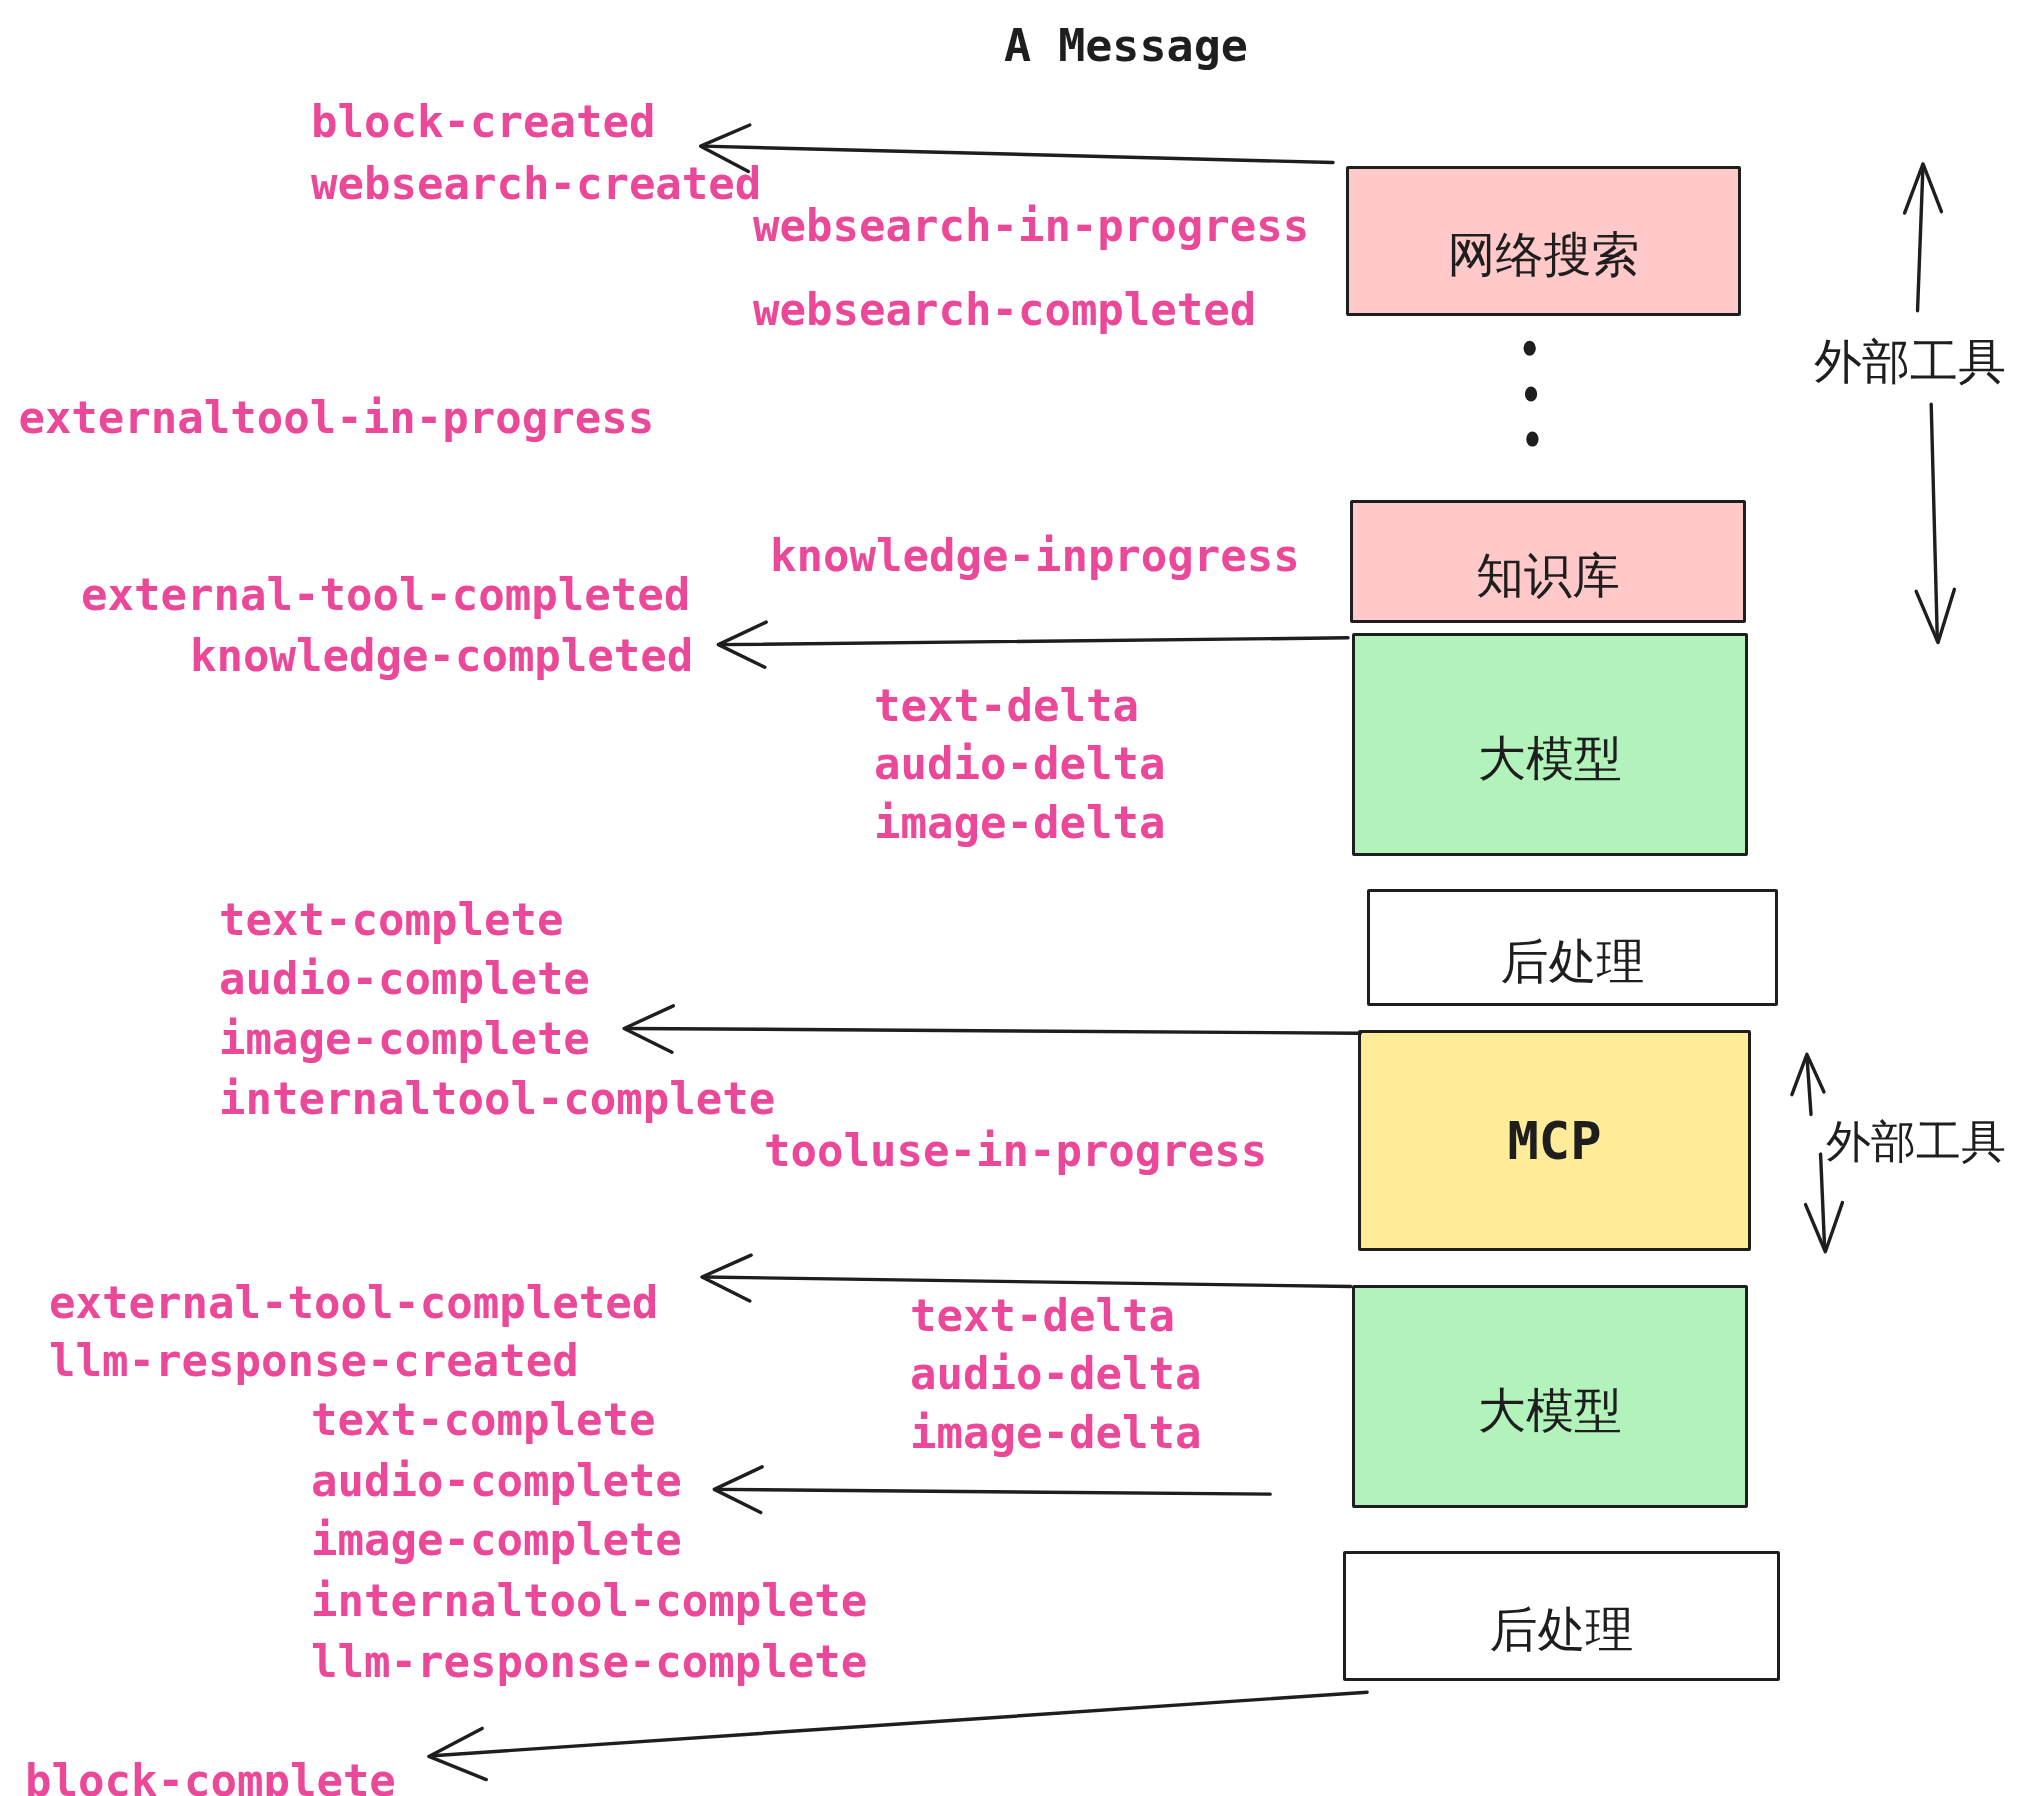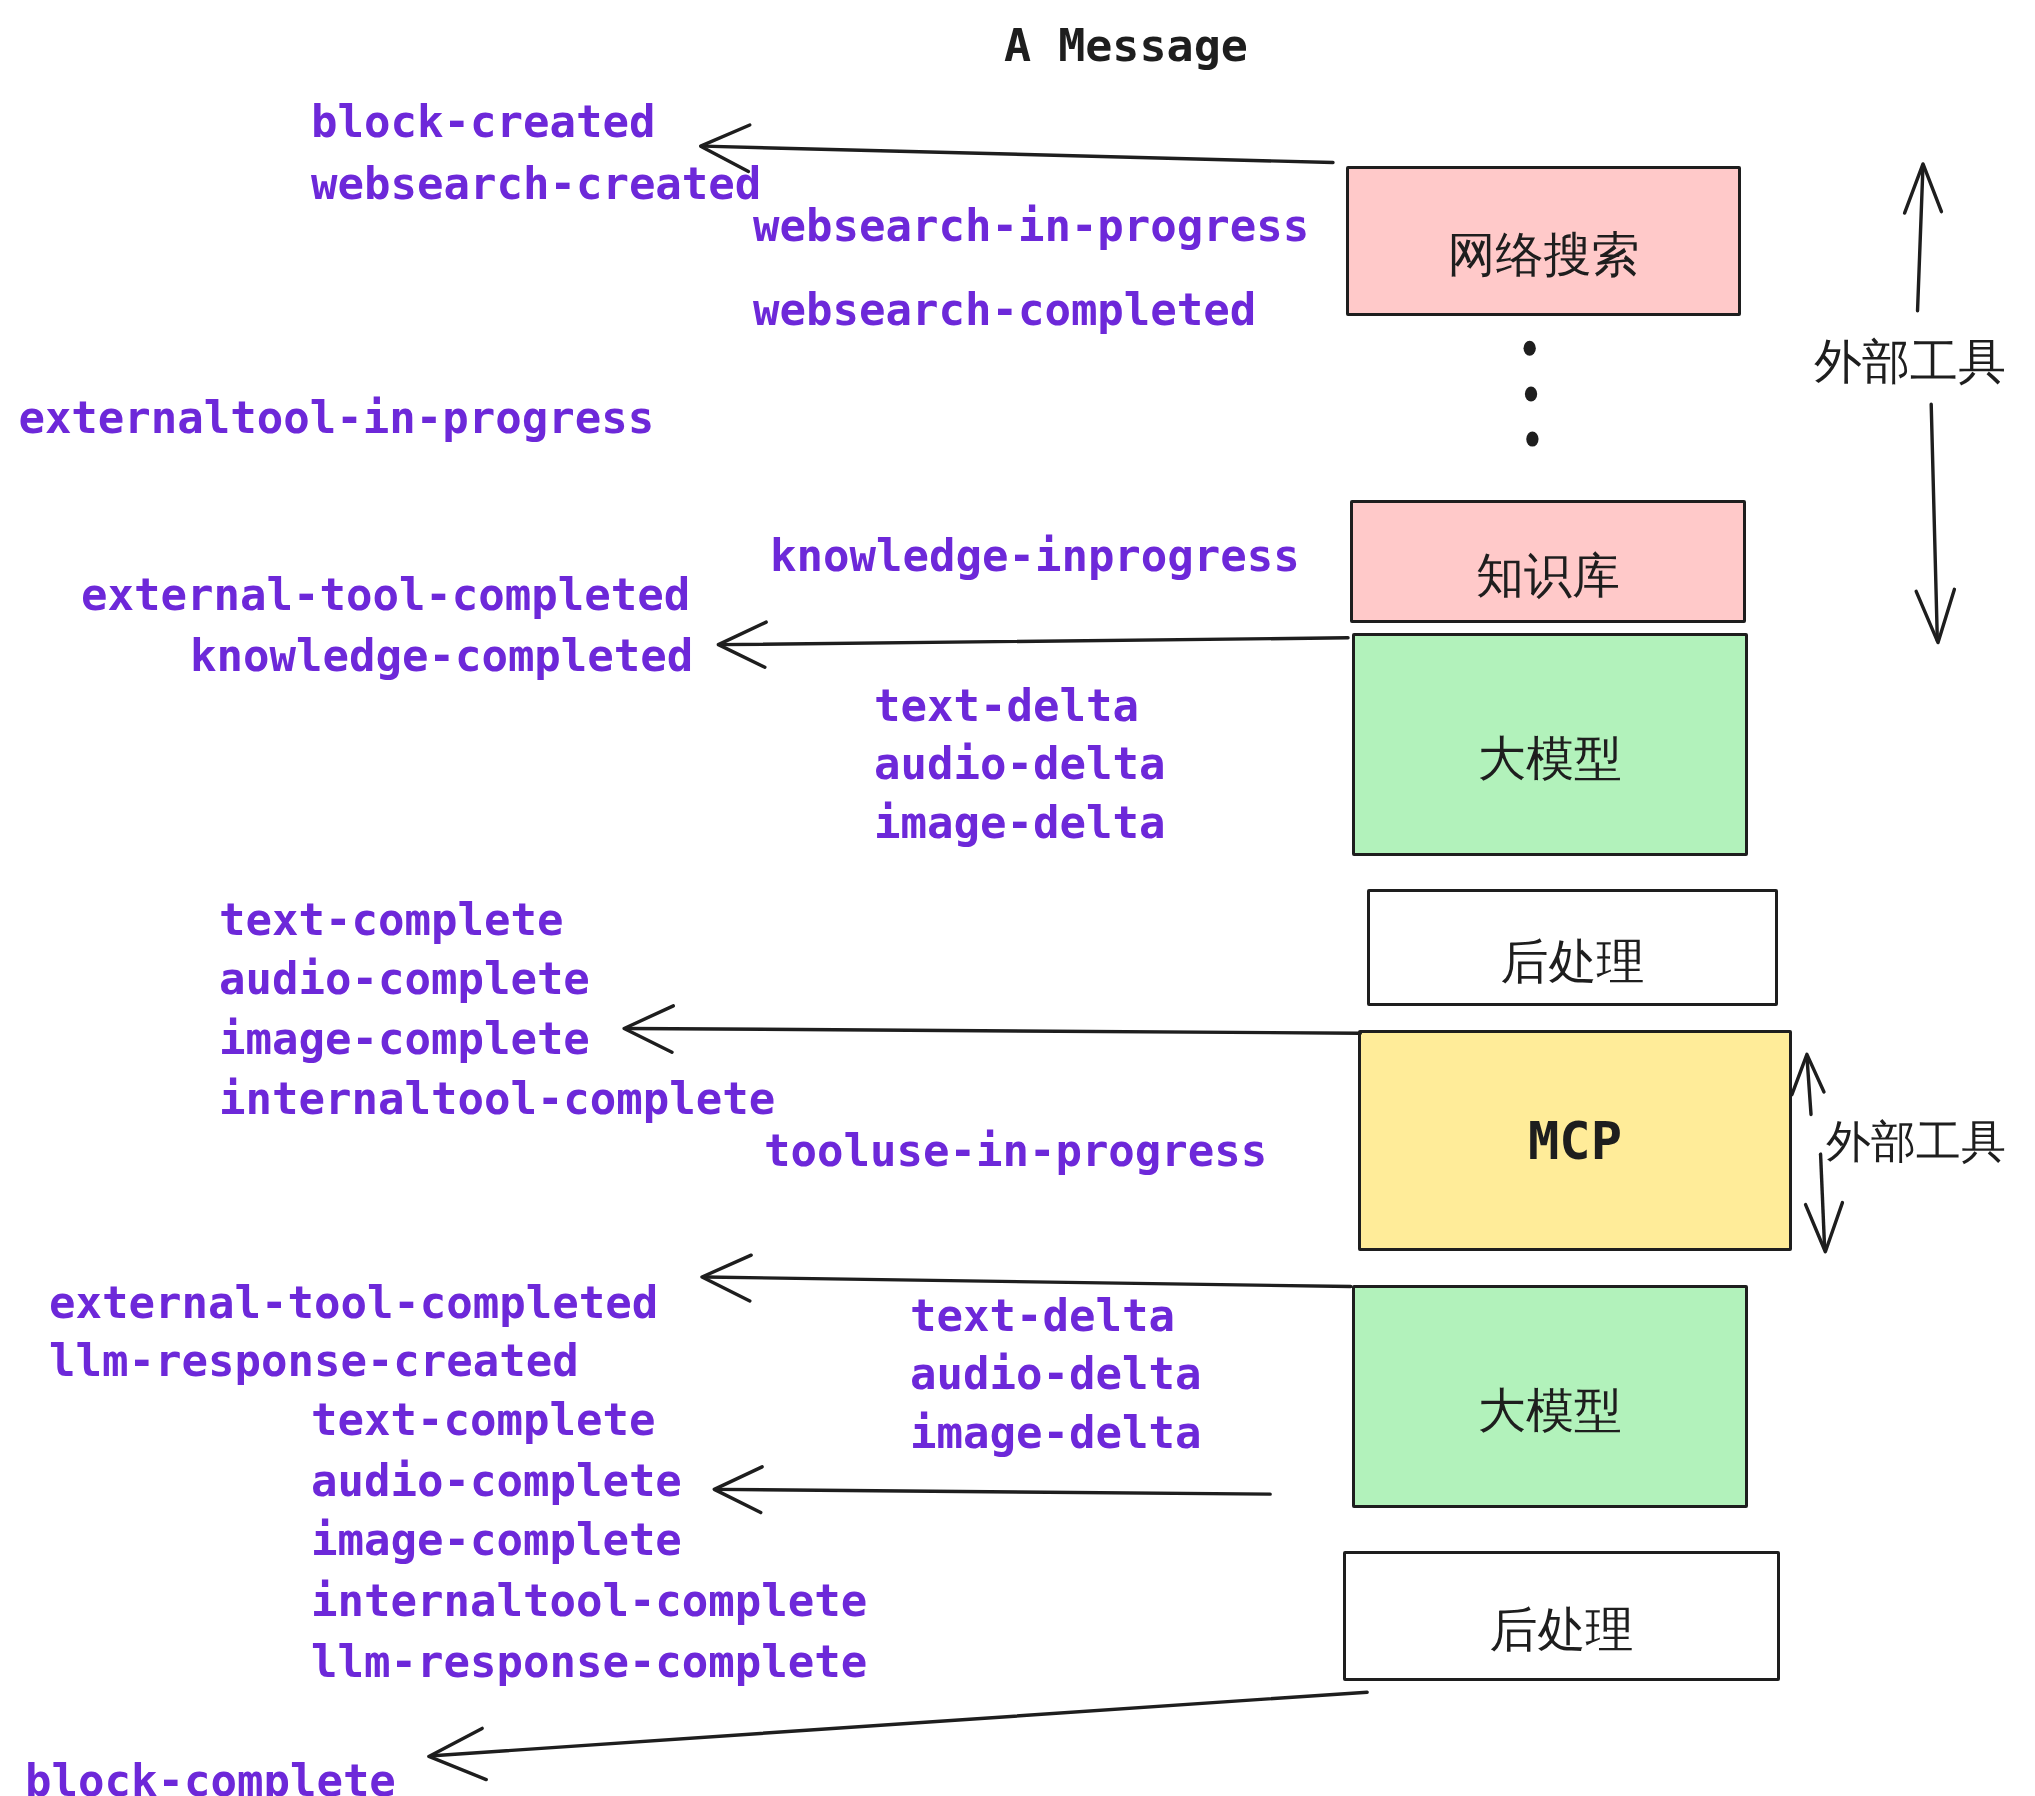--- a/index.html
+++ b/index.html
@@ -14,21 +14,21 @@
     position:absolute;
     font:bold 45px "DejaVu Sans Mono", monospace;
     color:#1e1e1e;
     white-space:nowrap;
     margin-left:36px;
   }
   .evt{
     position:absolute;
     font:bold 44px "DejaVu Sans Mono", monospace;
     line-height:45px;
-    color:#6d28d9;
+    color:#ec4899;
     white-space:nowrap;
   }
   .box{
     position:absolute;
     box-sizing:border-box;
     border:3.4px solid #1e1e1e;
     border-radius:2px;
     display:flex;
     align-items:center;
     justify-content:center;
@@ -106,21 +106,21 @@
   </div>
   <div class="box" style="left: 1350px; top: 500px; width: 396px; height: 123px; background: rgb(255, 201, 201);">
     <span class="cjk-label">知识库</span>
   </div>
   <div class="box" style="left: 1352px; top: 633px; width: 396px; height: 223px; background: rgb(178, 242, 187);">
     <span class="cjk-label">大模型</span>
   </div>
   <div class="box" style="left: 1367px; top: 889px; width: 411px; height: 117px; background: rgb(255, 255, 255);">
     <span class="cjk-label">后处理</span>
   </div>
-  <div class="box" style="left: 1358px; top: 1030px; width: 434px; height: 221px; background: rgb(255, 236, 153);">
+  <div class="box" style="left: 1358px; top: 1030px; width: 393px; height: 221px; background: rgb(255, 236, 153);">
     <span class="mono-label">MCP</span>
   </div>
   <div class="box" style="left: 1352px; top: 1285px; width: 396px; height: 223px; background: rgb(178, 242, 187);">
     <span class="cjk-label">大模型</span>
   </div>
   <div class="box" style="left: 1343px; top: 1551px; width: 437px; height: 130px; background: rgb(255, 255, 255);">
     <span class="cjk-label">后处理</span>
   </div>
 
   <div class="side-label" style="left:1814px;top:330px;">外部工具</div>

